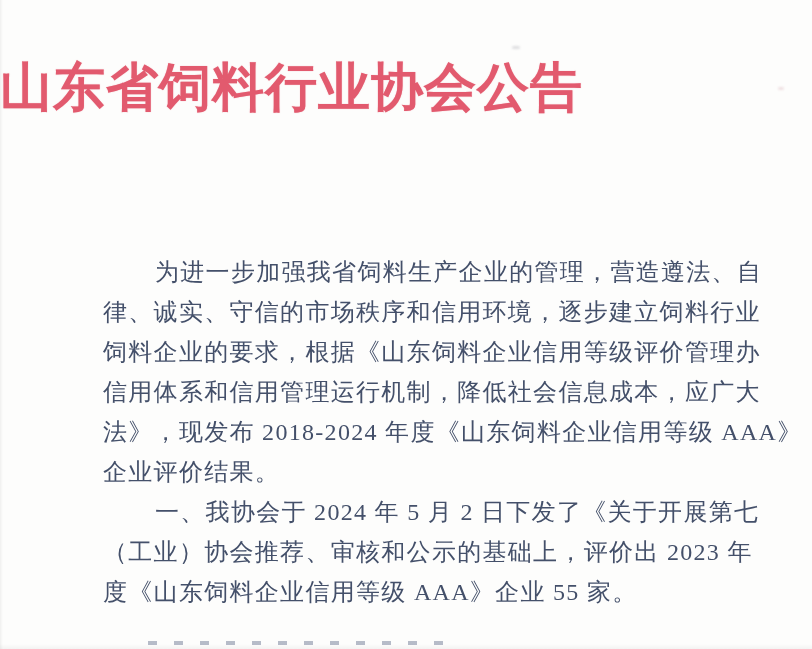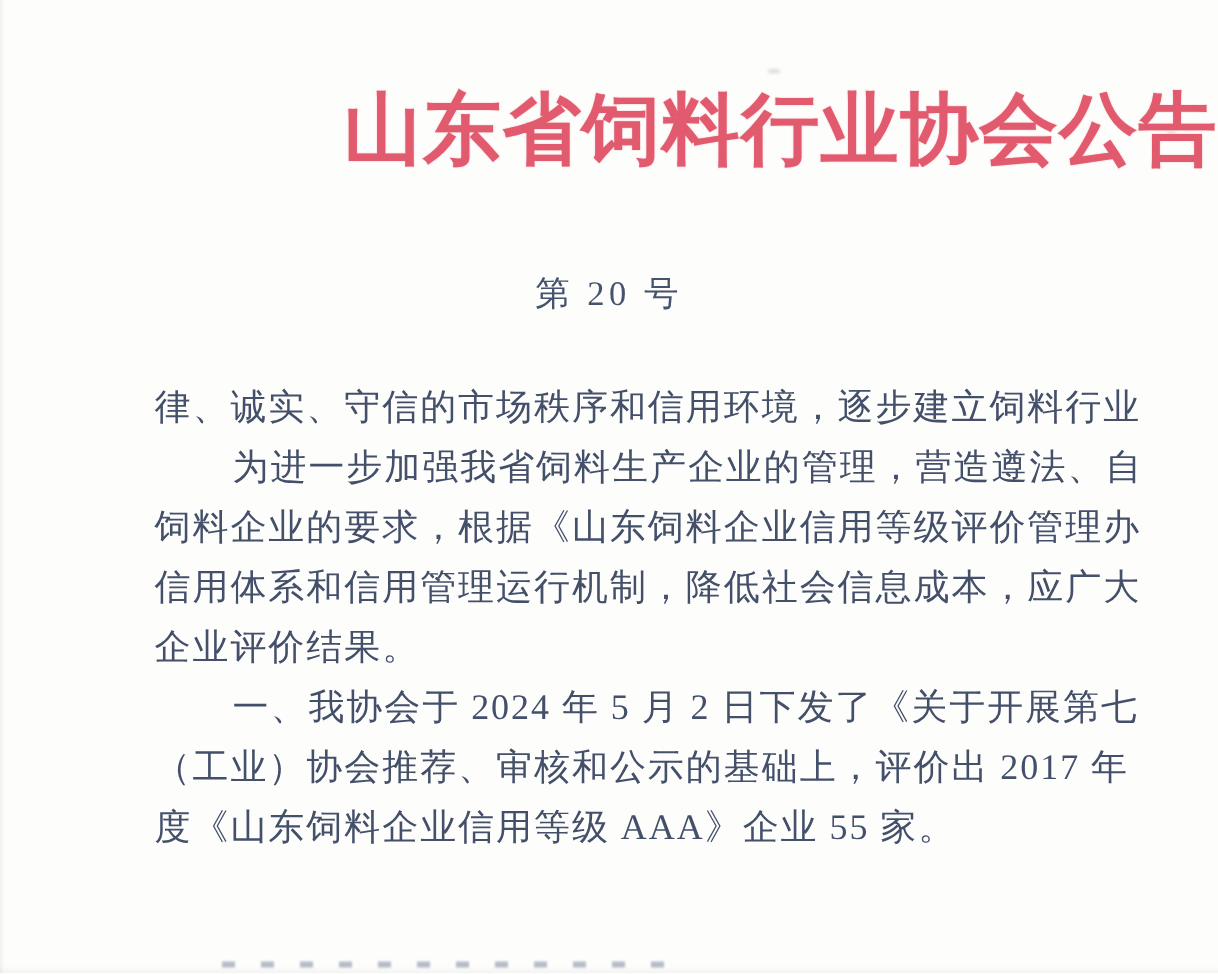--- a/index.html
+++ b/index.html
@@ -23,21 +23,21 @@
     pointer-events: none;
     background:
       linear-gradient(90deg, rgba(0,0,0,0.05) 0px, rgba(0,0,0,0) 3px),
       linear-gradient(0deg, rgba(0,0,0,0.04) 0px, rgba(0,0,0,0) 5px);
   }
   .doc-title {
     position: absolute;
     top: 54px;
     left: 0;
     width: 100%;
-    text-align: right;
+    text-align: left;
     font-size: 52px;
     line-height: 68px;
     font-weight: bold;
     letter-spacing: 1px;
     color: #e25a6e;
     text-shadow: 0 0 1px rgba(226,90,110,0.55);
   }
   .doc-number {
     position: absolute;
     top: 181px;
@@ -111,30 +111,30 @@
     filter: blur(1px);
   }
 </style>
 </head>
 <body>
 
 <div class="page">
 
   <div class="doc-title">山东省饲料行业协会公告</div>
 
-  <div class="doc-number">第 20 号</div>
 
   <div class="doc-body">
+    <div class="body-line indent">为进一步加强我省饲料生产企业的管理，营造遵法、自</div>
     <div class="body-line">律、诚实、守信的市场秩序和信用环境，逐步建立饲料行业</div>
-    <div class="body-line indent">为进一步加强我省饲料生产企业的管理，营造遵法、自</div>
     <div class="body-line">饲料企业的要求，根据《山东饲料企业信用等级评价管理办</div>
     <div class="body-line">信用体系和信用管理运行机制，降低社会信息成本，应广大</div>
+    <div class="body-line">法》，现发布 2018-2024 年度《山东饲料企业信用等级 AAA》</div>
     <div class="body-line para-end">企业评价结果。</div>
     <div class="body-line indent">一、我协会于 2024 年 5 月 2 日下发了《关于开展第七</div>
-    <div class="body-line">（工业）协会推荐、审核和公示的基础上，评价出 2017 年</div>
+    <div class="body-line">（工业）协会推荐、审核和公示的基础上，评价出 2023 年</div>
     <div class="body-line para-end">度《山东饲料企业信用等级 AAA》企业 55 家。</div>
   </div>
 
   <div class="cutoff-marks"></div>
   <div class="speck-a"></div>
   <div class="speck-b"></div>
 
 </div>
 
 </body></html>

